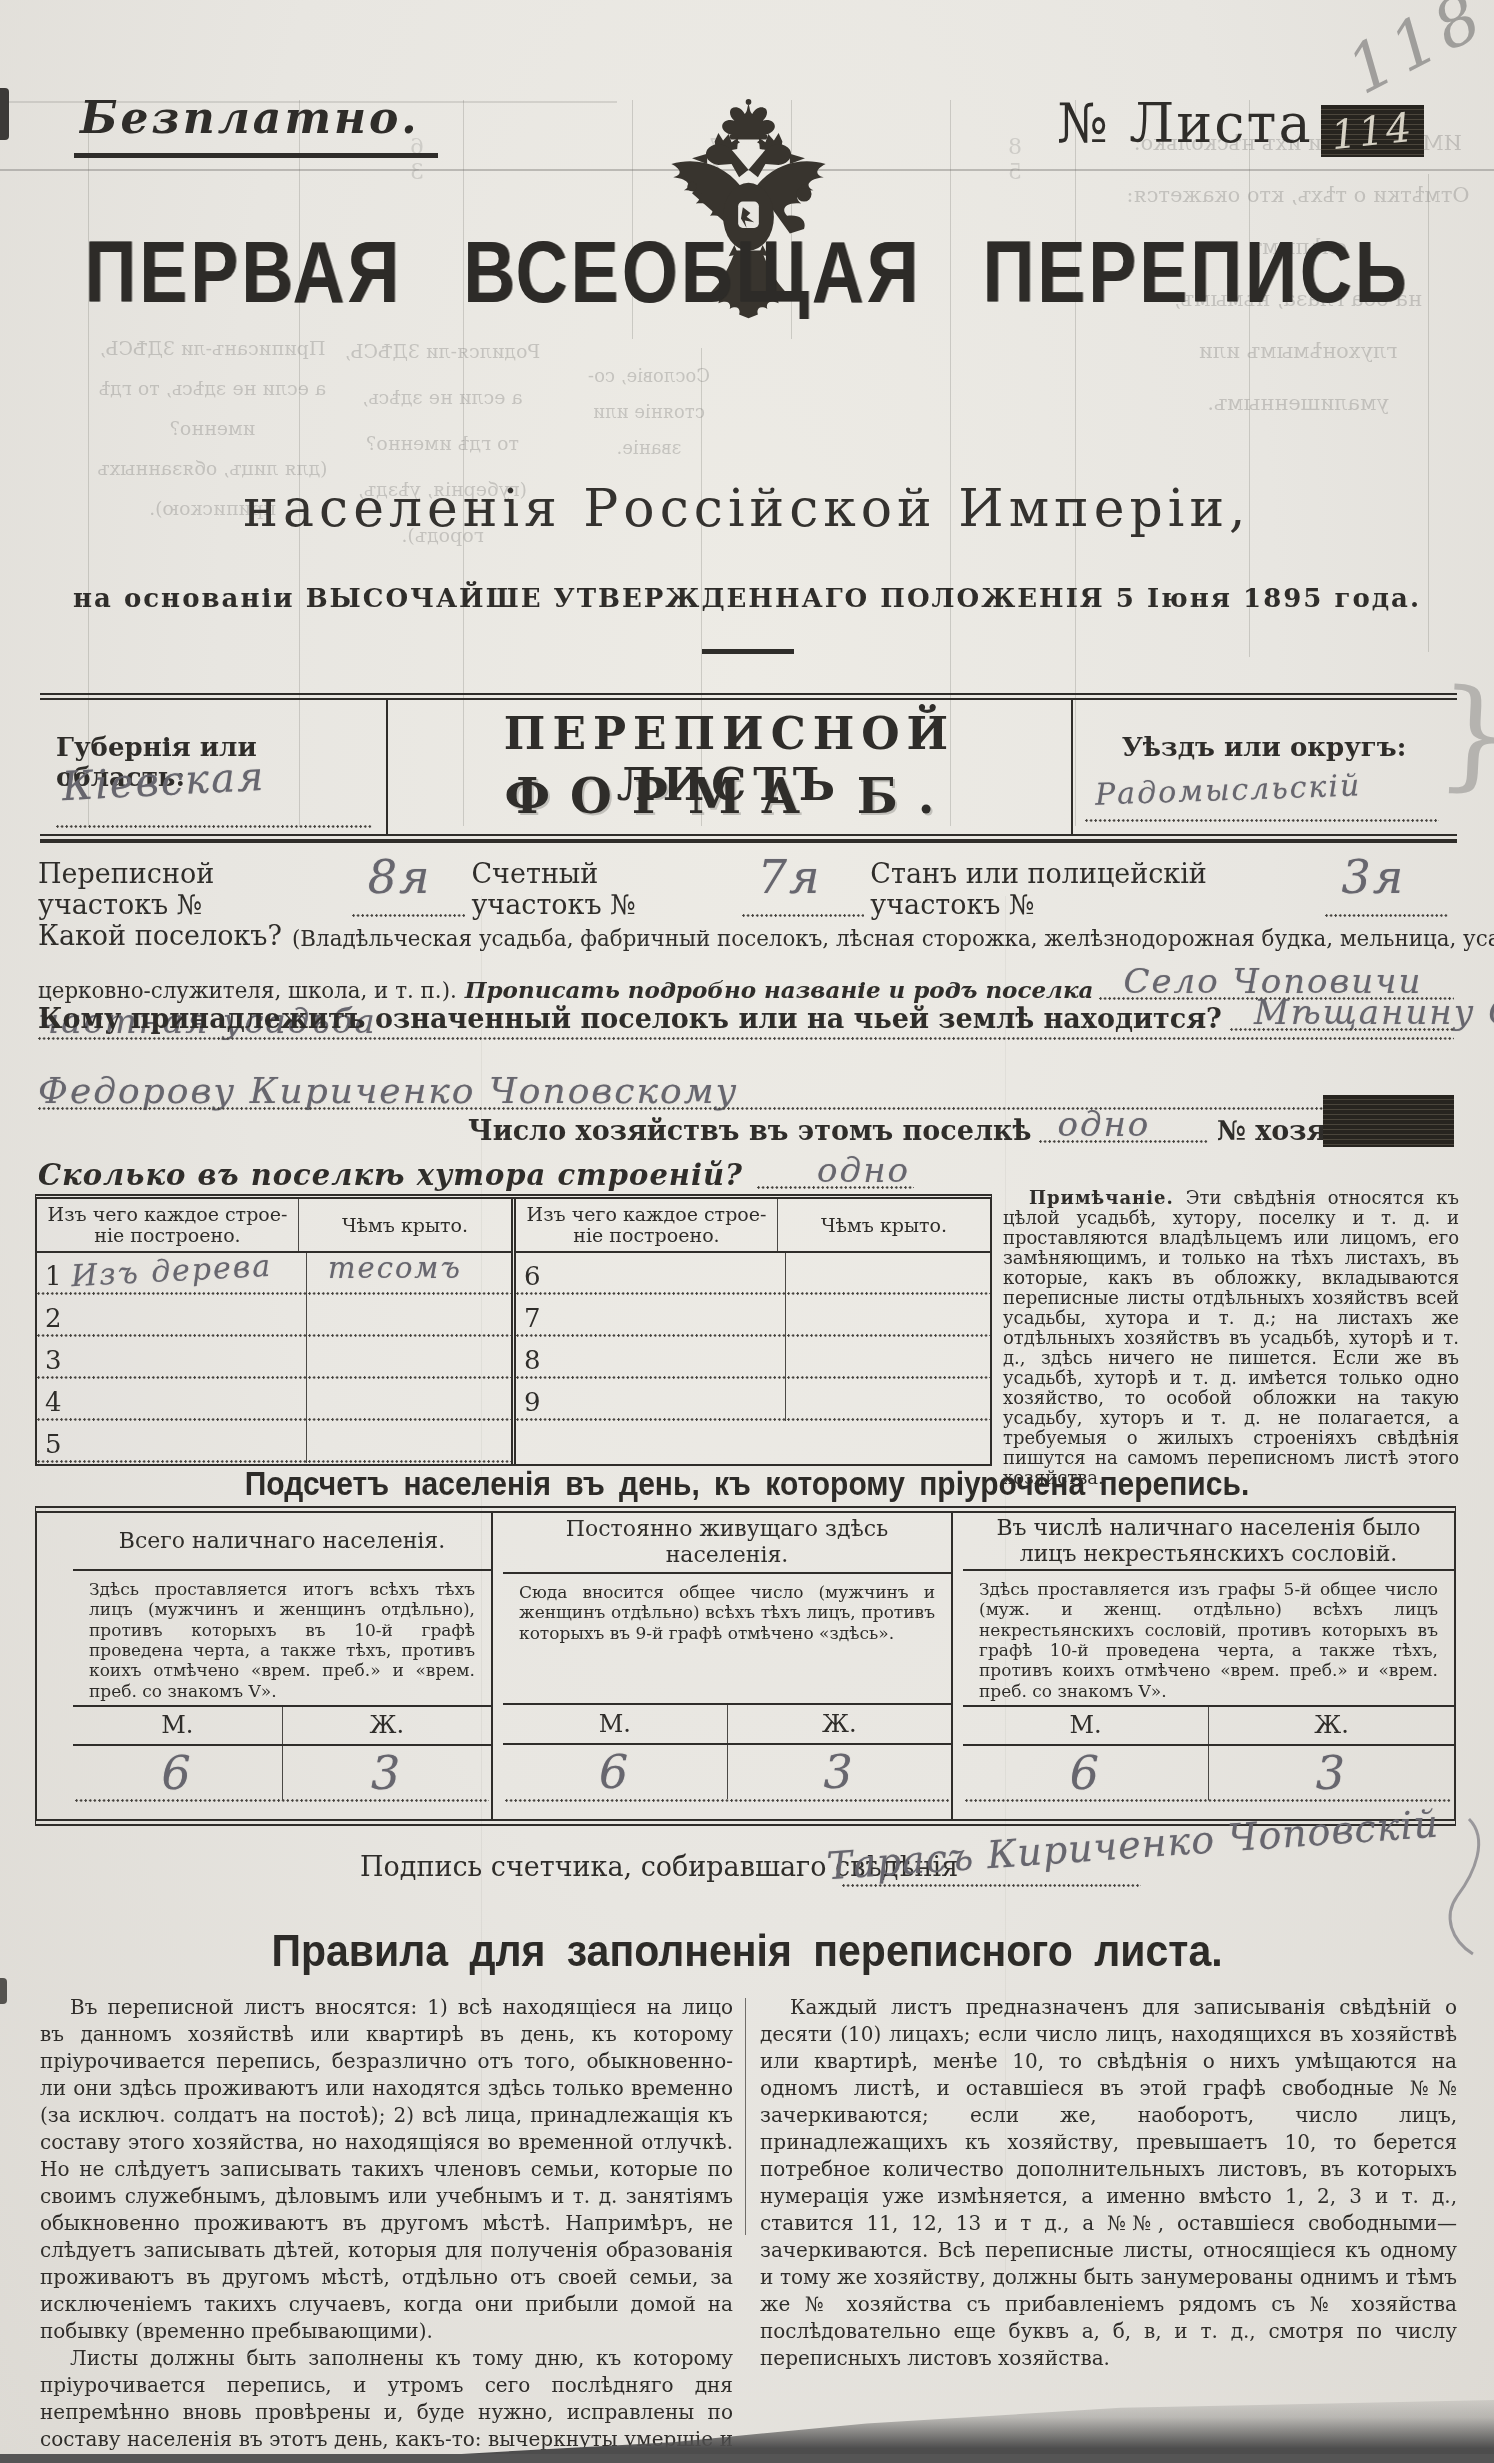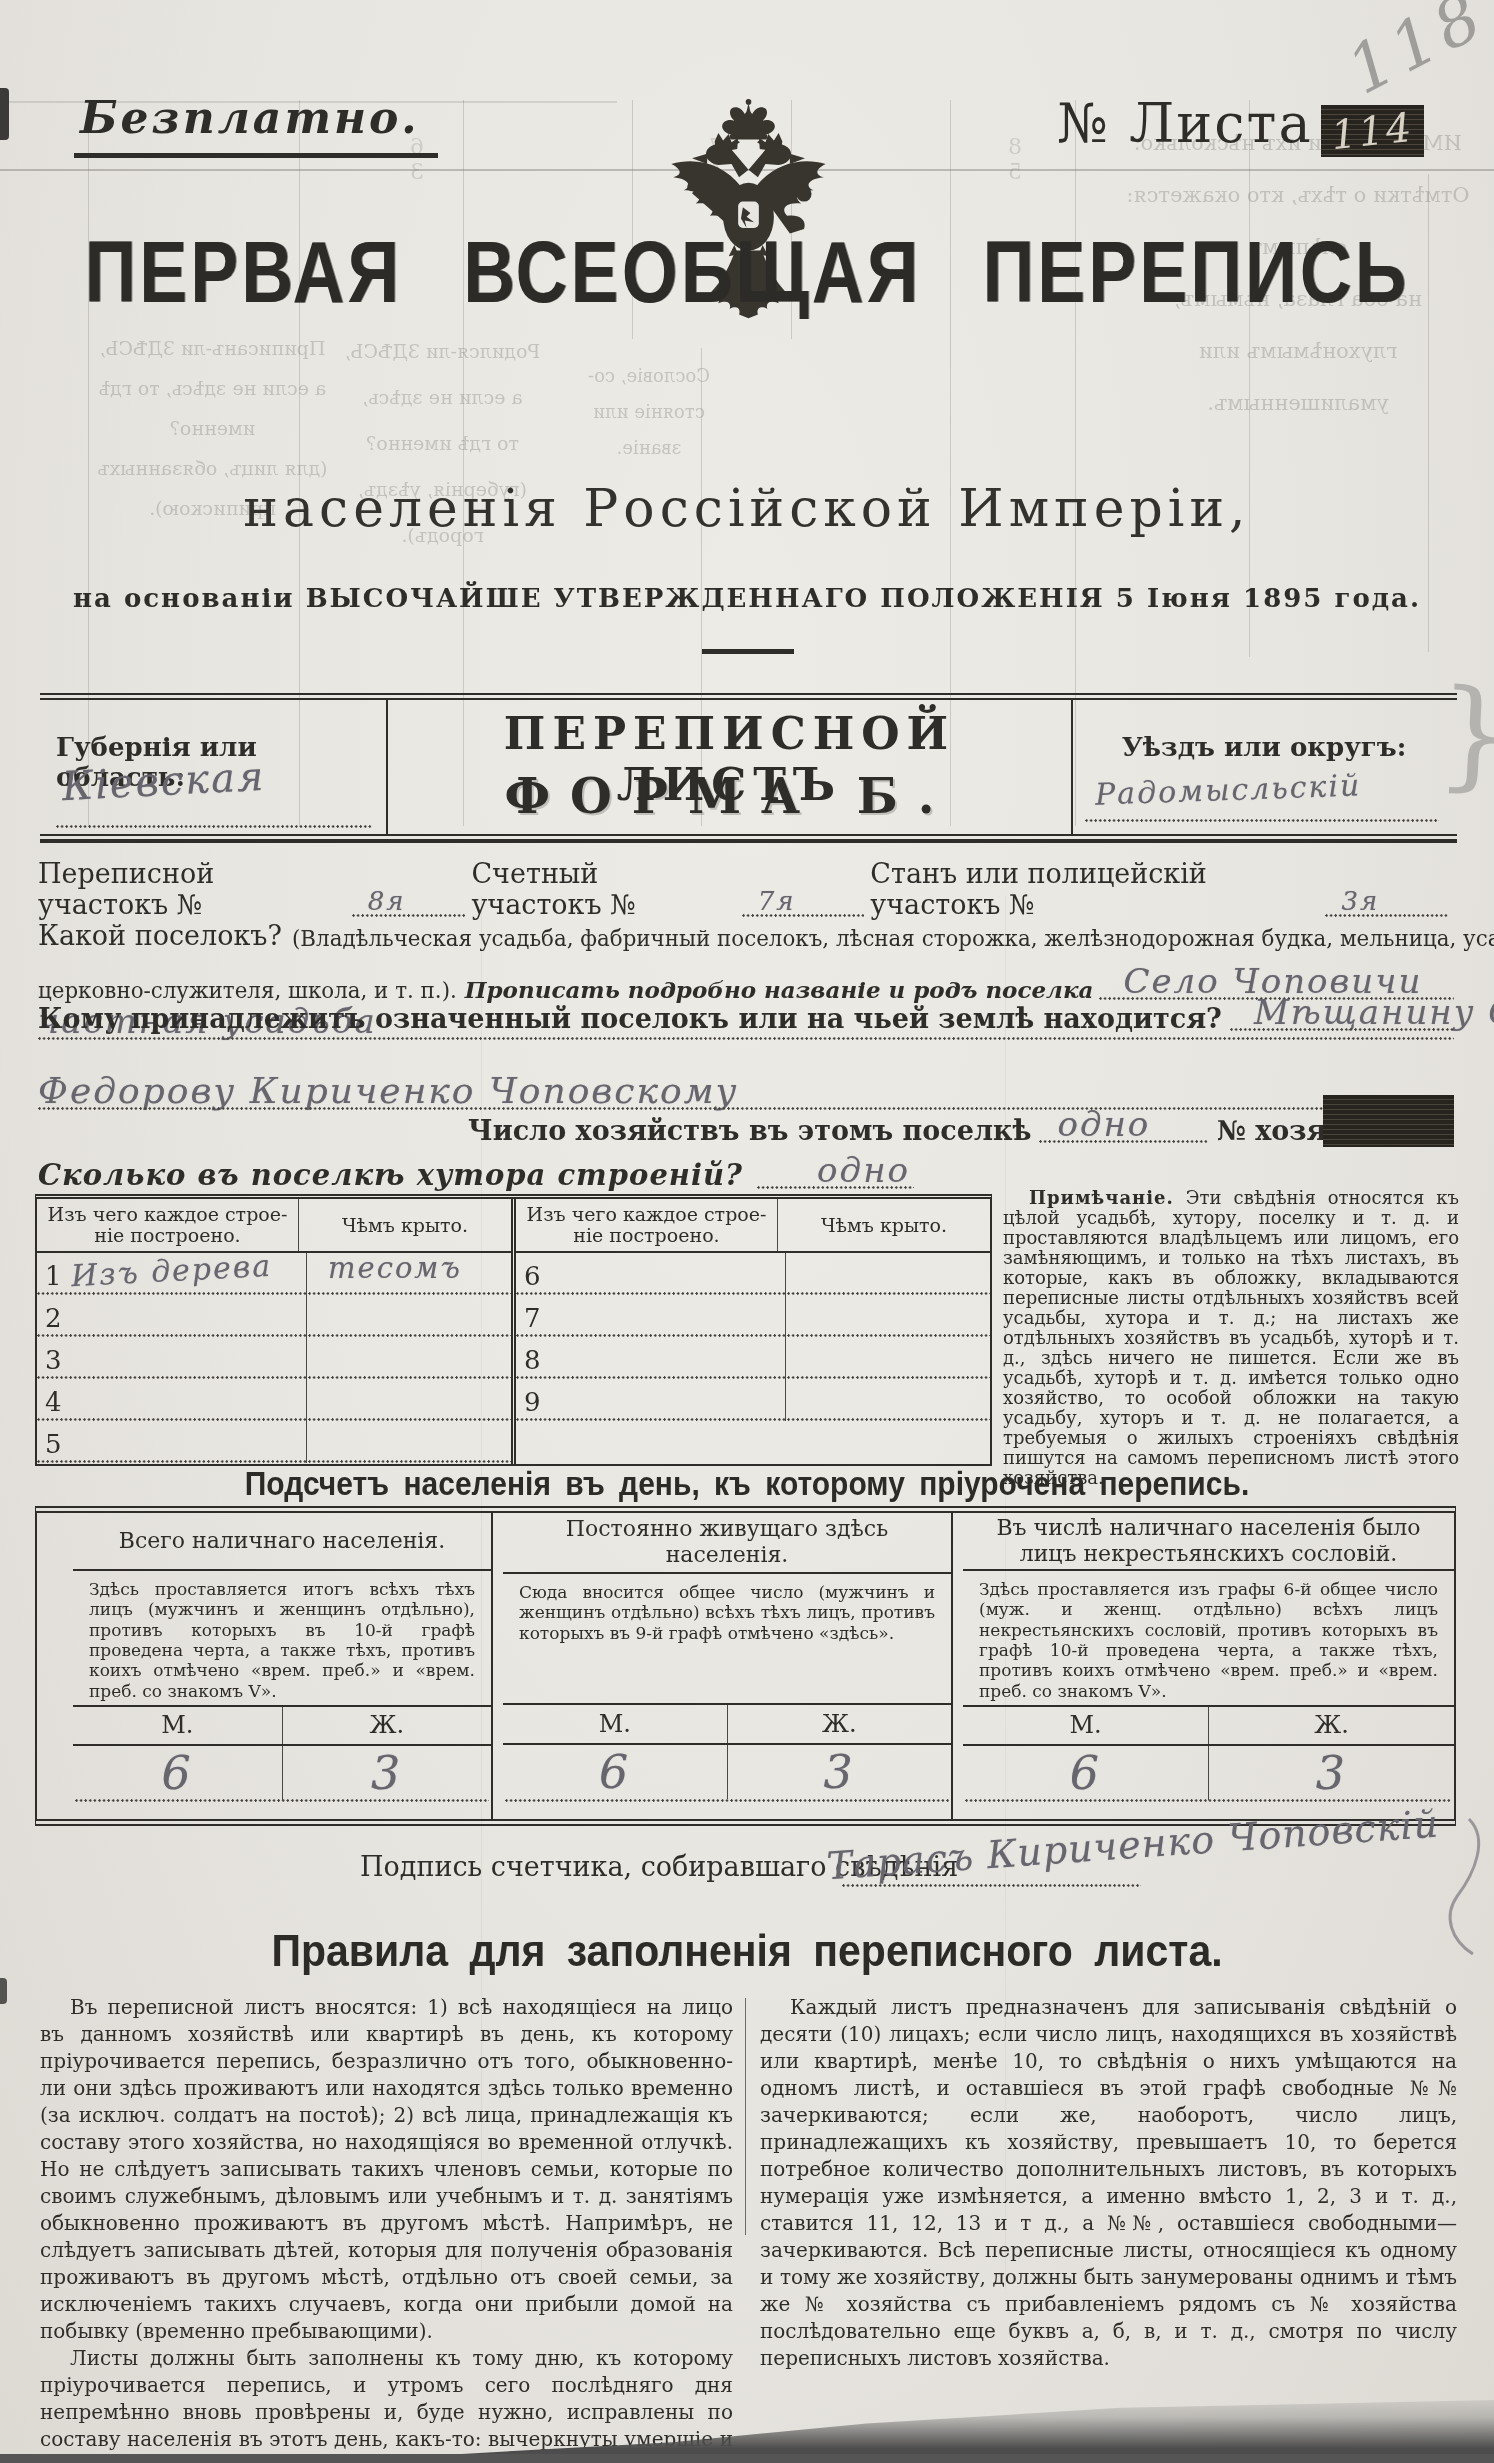--- a/index.html
+++ b/index.html
@@ -68,21 +68,21 @@
   .cell-r .lab{font-size:26px;font-weight:bold;text-align:center;}
   .cell-r .hw{position:absolute;left:10px;top:40px;font-size:30px;transform:rotate(-2deg);}
   .cell-r .dlx{position:absolute;left:0;top:86px;width:354px;height:4px;}
   .cell-c1{position:absolute;left:338px;right:378px;top:6px;width:683px;text-align:center;
     font-size:44px;font-weight:bold;letter-spacing:7px;}
   .cell-c2{position:absolute;left:338px;top:66px;width:683px;text-align:center;
     font-size:48px;font-weight:bold;letter-spacing:20px;text-shadow:2px 2px 0 rgba(47,45,42,.22);}
   
   .prec{left:38px;top:872px;right:40px;height:48px;display:flex;align-items:flex-end;font-size:27px;}
   .prec .pv{position:relative;height:44px;margin:0 6px;}
-  .prec .pv .hw{position:absolute;left:16px;bottom:4px;font-size:26px;}
+  .prec .pv .hw{position:absolute;left:16px;bottom:16px;font-size:46px;}
   .w1{width:129px;}.w2{width:139px;}.w3{width:139px;}
   
   .qrow{left:38px;right:40px;display:flex;align-items:flex-end;}
   .q1{top:907px;height:44px;}
   .q1 .b{font-size:27px;font-weight:normal;white-space:nowrap;margin-right:10px;}
   .q1 .p{font-size:21.4px;white-space:nowrap;}
   .q2{top:957px;height:46px;}
   .q2 .p{font-size:21.4px;white-space:nowrap;margin-right:8px;}
   .q2 .i{font-size:23px;font-style:italic;font-weight:bold;white-space:nowrap;margin-right:6px;}
   .fill{flex:1;position:relative;height:46px;}
@@ -435,21 +435,21 @@
             <span class="hw">6</span>
           </span>
         <span class="vh">
             <span class="hw">3</span>
           </span>
       </div>
       <div class="pc-dots dl"></div>
     </div>
     <div class="pc-col pc-c3">
       <div class="pc-title">Въ числѣ наличнаго населенія было лицъ некрестьянскихъ сословій.</div>
-      <div class="pc-desc">Здѣсь проставляется изъ графы 6-й общее число (муж. и женщ. отдѣльно) всѣхъ лицъ некрестьянскихъ сословій, противъ которыхъ въ графѣ 10-й проведена черта, а также тѣхъ, противъ коихъ отмѣчено «врем. преб.» и «врем. преб. со знакомъ V».</div>
+      <div class="pc-desc">Здѣсь проставляется изъ графы 5-й общее число (муж. и женщ. отдѣльно) всѣхъ лицъ некрестьянскихъ сословій, противъ которыхъ въ графѣ 10-й проведена черта, а также тѣхъ, противъ коихъ отмѣчено «врем. преб.» и «врем. преб. со знакомъ V».</div>
       <div class="pc-mz">
         <span>М.</span>
         <span>Ж.</span>
       </div>
       <div class="pc-vals">
         <span class="vh">
             <span class="hw">6</span>
           </span>
         <span class="vh">
             <span class="hw">3</span>

